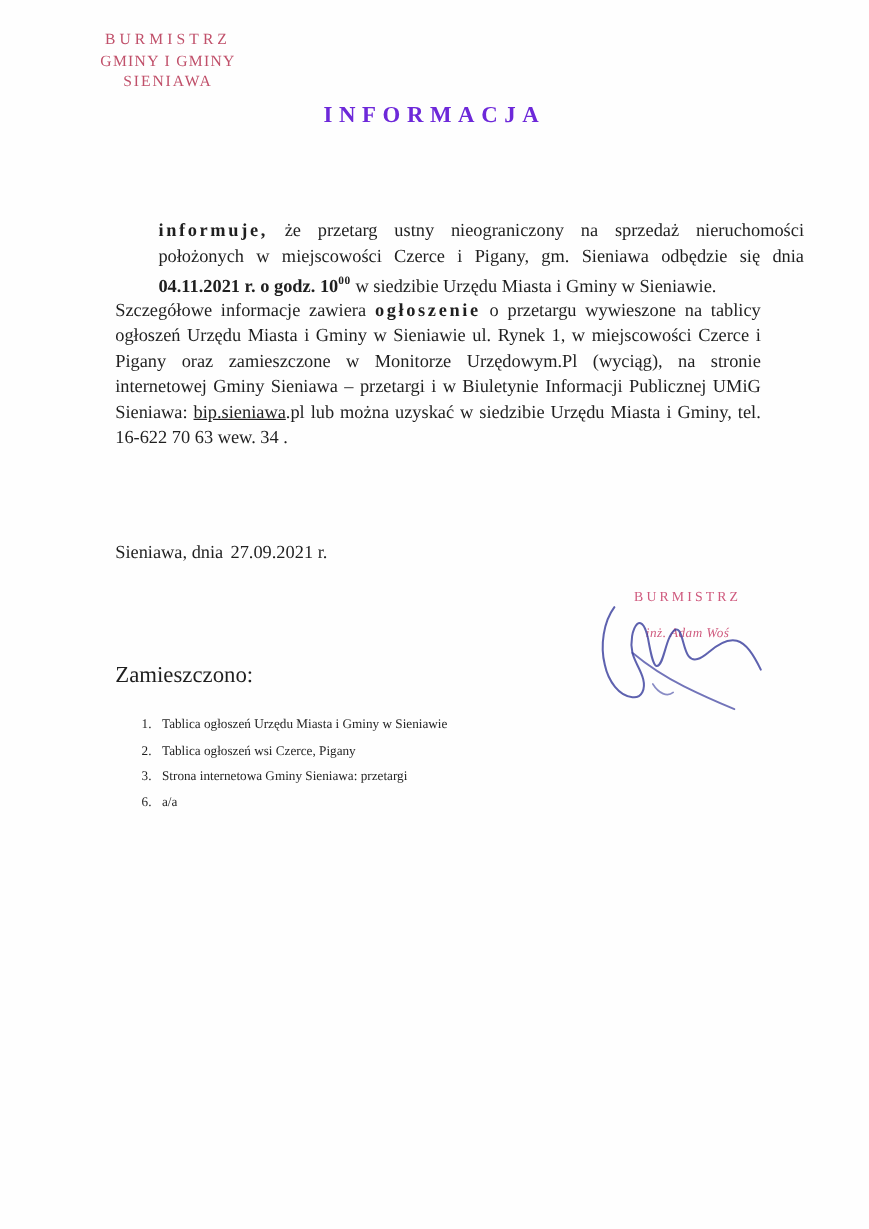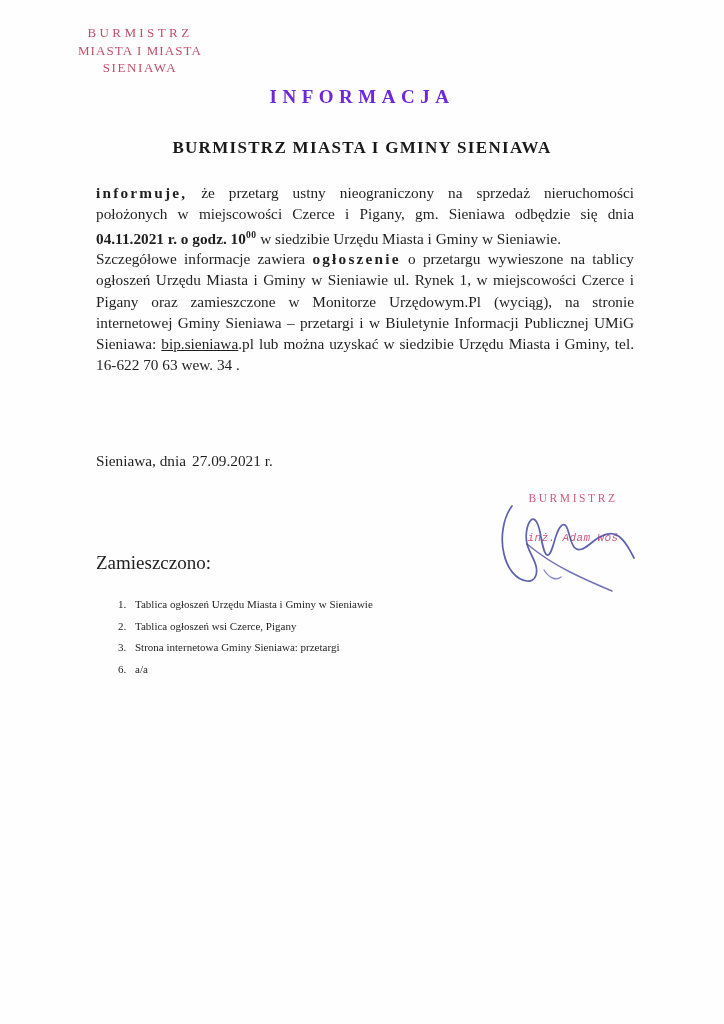--- a/index.html
+++ b/index.html
@@ -66,21 +66,21 @@
   .body-block {
     position: absolute;
     left: 96px;
     width: 538px;
     font-size: 15.3px;
     line-height: 21.3px;
     text-align: justify;
     text-justify: inter-word;
     color: #1f1f1f;
   }
-  #para-1 { top: 182px; }
+  #para-1 { top: 182px; margin-left: 36px; }
   #para-2 { top: 248px; }
 
   .sp-bold {
     font-weight: bold;
     letter-spacing: 2.2px;
   }
   .strong { font-weight: bold; }
   .sup {
     font-size: 9.5px;
     vertical-align: super;
@@ -108,25 +108,25 @@
     text-align: center;
     color: #cf5a7e;
     pointer-events: none;
   }
   .stamp .stamp-title {
     font-size: 11.5px;
     letter-spacing: 2.6px;
     font-family: "Liberation Serif", "DejaVu Serif", serif;
   }
   .stamp .stamp-name {
-    margin-top: 28px;
+    margin-top: 18px;
     font-size: 11px;
     font-style: italic;
     letter-spacing: 0.4px;
-    font-family: Liberation Mono, monospace;
+    font-family: Liberation Serif, serif;
   }
   .signature-ink {
     position: absolute;
     left: 494px;
     top: 492px;
     width: 150px;
     height: 100px;
   }
 
   
@@ -157,26 +157,25 @@
     width: 17px;
   }
 </style>
 </head>
 <body>
 
 <div class="page">
 
   <div class="letterhead">
     <div class="lh-line1">BURMISTRZ</div>
-    <div class="lh-line2">MIASTA I MIASTA</div>
+    <div class="lh-line2">GMINY I GMINY</div>
     <div class="lh-line3">SIENIAWA</div>
   </div>
 
   <div class="doc-title">INFORMACJA</div>
-  <div class="doc-subtitle">BURMISTRZ MIASTA I GMINY SIENIAWA</div>
 
   <div class="body-block" id="para-1">
     <span class="sp-bold">informuje,</span><span> że przetarg ustny nieograniczony na sprzedaż nieruchomości położonych w miejscowości Czerce i Pigany, gm. Sieniawa odbędzie się dnia </span><span class="strong">04.11.2021 r. o godz. 10</span><span class="sup">00</span><span> w siedzibie Urzędu Miasta i Gminy w Sieniawie.</span>
   </div>
 
   <div class="body-block" id="para-2">
     <span>Szczegółowe informacje zawiera </span><span class="sp-bold">ogłoszenie</span><span> o przetargu wywieszone na tablicy ogłoszeń Urzędu Miasta i Gminy w Sieniawie ul. Rynek 1, w miejscowości Czerce i Pigany oraz zamieszczone w Monitorze Urzędowym.Pl (wyciąg), na stronie internetowej Gminy Sieniawa – przetargi i w Biuletynie Informacji Publicznej UMiG Sieniawa: </span><span class="ulink">bip.sieniawa</span><span>.pl</span><span> lub można uzyskać w siedzibie Urzędu Miasta i Gminy, tel. 16-622 70 63 wew. 34 .</span>
   </div>
 
   <div class="place-date">

